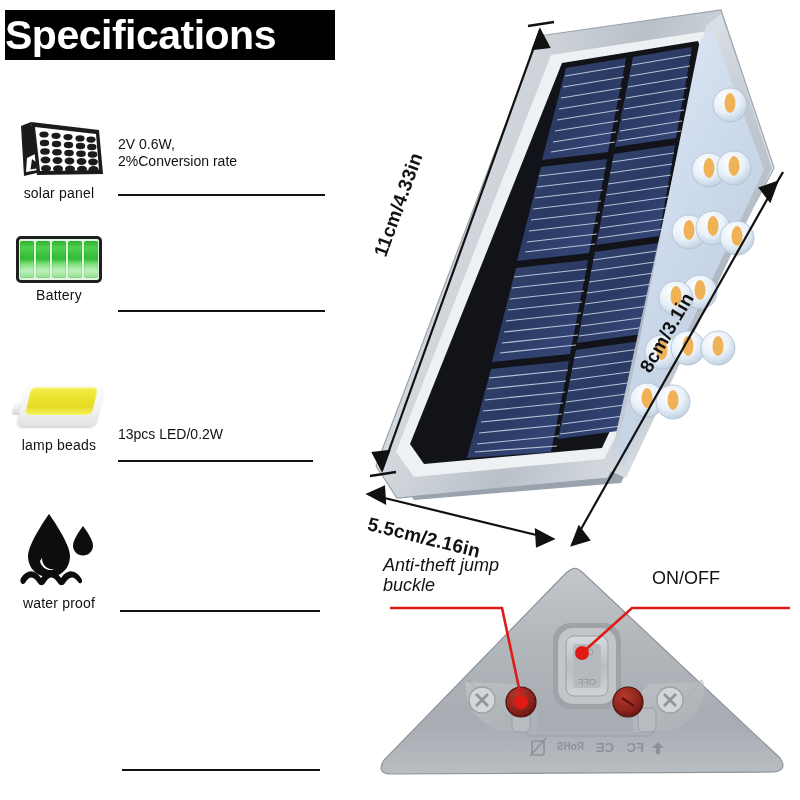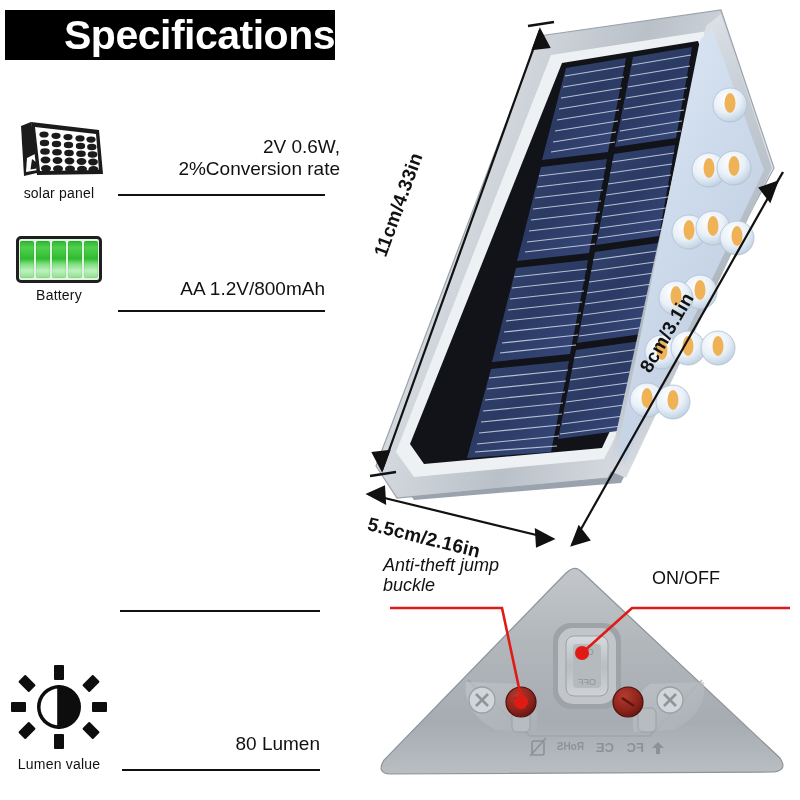--- a/index.html
+++ b/index.html
@@ -9,37 +9,37 @@
     font-family:"Liberation Sans", sans-serif;
     overflow:hidden;
     position:relative;
   }
   .stage{position:absolute;left:0;top:0;width:800px;height:800px;}
 
   
   #title-banner{
     position:absolute;left:5px;top:10px;width:330px;height:50px;
     background:#000000;
-    display:flex;align-items:center;justify-content:flex-end;
+    display:flex;align-items:center;justify-content:flex-start;
   }
   #title-text{
     color:#ffffff;font-size:41px;font-weight:700;letter-spacing:-0.5px;
     line-height:1;white-space:nowrap;
   }
 
   
   .spec-row{position:absolute;left:0;width:345px;}
   .spec-icon{position:absolute;left:0;top:0;width:118px;display:flex;
     flex-direction:column;align-items:center;}
   .spec-label{
     font-size:14px;color:#111;margin-top:3px;white-space:nowrap;
     letter-spacing:.2px;
   }
   .spec-value{
-    position:absolute;font-size:19px;color:#111;text-align:right;
+    position:absolute;font-size:14px;color:#111;text-align:left;
     white-space:nowrap;line-height:1.18;
   }
   .spec-rule{position:absolute;height:2.2px;background:#111;}
 
   
   .sp-wrap{width:96px;height:64px;position:relative;}
 
   
   .bat{
     position:relative;width:86px;height:47px;
@@ -167,58 +167,63 @@
           <div class="bat-cap"></div>
           <div class="bat-seg"></div>
           <div class="bat-seg"></div>
           <div class="bat-seg"></div>
           <div class="bat-seg"></div>
           <div class="bat-seg"></div>
         </div>
       </div>
       <span class="spec-label">Battery</span>
     </div>
-    <div class="spec-value" style="left:118px;top:44px;width:207px;">
-      <span>AA 1.2V/800mAh</span>
-    </div>
     <div class="spec-rule" style="left:118px;top:76px;width:207px;"></div>
   </div>
 
+  <div class="spec-row" style="top:378px;height:86px;">
+    <div class="spec-icon" style="top:0;">
+      <div class="led-bead">
+        <div class="led-pin"></div>
+        <div class="led-body"></div>
+        <div class="led-chip"></div>
+      </div>
+      <span class="spec-label">lamp beads</span>
+    </div>
+    <div class="spec-value" style="left:118px;top:48px;width:195px;">
+      <span>13pcs LED/0.2W</span>
+    </div>
+    <div class="spec-rule" style="left:118px;top:82px;width:195px;"></div>
+  </div>
 
   <div class="spec-row" style="top:510px;height:100px;">
-    <div class="spec-rule" style="left:120px;top:100px;width:200px;"></div>
-  </div>
-
-  <div class="spec-row" style="top:665px;height:105px;">
     <div class="spec-icon" style="top:0;">
       <div>
-        <svg width="96" height="84" viewBox="0 0 96 84">
-          <g fill="#0d0d0d">
-
-            <rect x="43" y="0" width="10" height="15" rx="1"></rect>
-            <rect x="43" y="69" width="10" height="15" rx="1"></rect>
-            <rect x="0" y="37" width="15" height="10" rx="1"></rect>
-            <rect x="81" y="37" width="15" height="10" rx="1"></rect>
-            <rect x="11" y="11" width="10" height="15" rx="1" transform="rotate(-45 16 18.5)"></rect>
-            <rect x="75" y="11" width="10" height="15" rx="1" transform="rotate(45 80 18.5)"></rect>
-            <rect x="11" y="58" width="10" height="15" rx="1" transform="rotate(45 16 65.5)"></rect>
-            <rect x="75" y="58" width="10" height="15" rx="1" transform="rotate(-45 80 65.5)"></rect>
-
-            <circle cx="48" cy="42" r="22" fill="#0d0d0d"></circle>
-            <path d="M48 21 A21 21 0 0 0 48 63 Z" fill="#0d0d0d"></path>
-            <path d="M48 23.5 A18.5 18.5 0 0 0 48 60.5 Z" fill="#ffffff"></path>
-            <rect x="46.2" y="20" width="3.2" height="44" fill="#0d0d0d"></rect>
-          </g>
+        <svg width="96" height="78" viewBox="0 0 96 78">
+
+          <path d="M38 4 C38 4 17 33 17 46 C17 58.5 26.4 67 38 67 C49.6 67 59 58.5 59 46
+                   C59 33 38 4 38 4 Z" fill="#0d0d0d"></path>
+          <path d="M31 48 C31 55 36 59.5 43 59.5 C38 61.5 30 58 29 51 Z" fill="#ffffff"></path>
+
+          <path d="M72 16 C72 16 62 29 62 35.5 C62 41.5 66.6 45.5 72 45.5
+                   C77.4 45.5 82 41.5 82 35.5 C82 29 72 16 72 16 Z" fill="#0d0d0d"></path>
+
+          <path d="M10 68 C16 59 24 59 30 68 C36 59 44 59 50 68 C56 59 64 59 70 68
+                   C72.5 71.5 70 75 67.5 72.5 C62 64.5 58 67.5 54 73
+                   C52 76 49 76 47 73 C43 67 39 64.5 34 73
+                   C32 76 29 76 27 73 C23 67 19 64.5 14 73
+                   C11.5 76 8 72 10 68 Z" fill="#0d0d0d"></path>
         </svg>
       </div>
-      <span class="spec-label">Lumen value</span>
-    </div>
-    <div class="spec-value" style="left:122px;top:68px;width:198px;">
-      <span>80 Lumen</span>
-    </div>
+      <span class="spec-label">water proof</span>
+    </div>
+    <div class="spec-rule" style="left:120px;top:100px;width:200px;"></div>
+  </div>
+
+  <div class="spec-row" style="top:665px;height:105px;">
     <div class="spec-rule" style="left:122px;top:104px;width:198px;"></div>
   </div>
 
   <div id="product-hero">
     <svg width="460" height="570" viewBox="0 0 460 570">
       <defs>
         <linearGradient id="housingTop" x1="0" y1="0" x2="1" y2="0.4">
           <stop offset="0" stop-color="#f2f4f6"></stop>
           <stop offset="0.3" stop-color="#d7dce1"></stop>
           <stop offset="0.6" stop-color="#b9c0c8"></stop>

